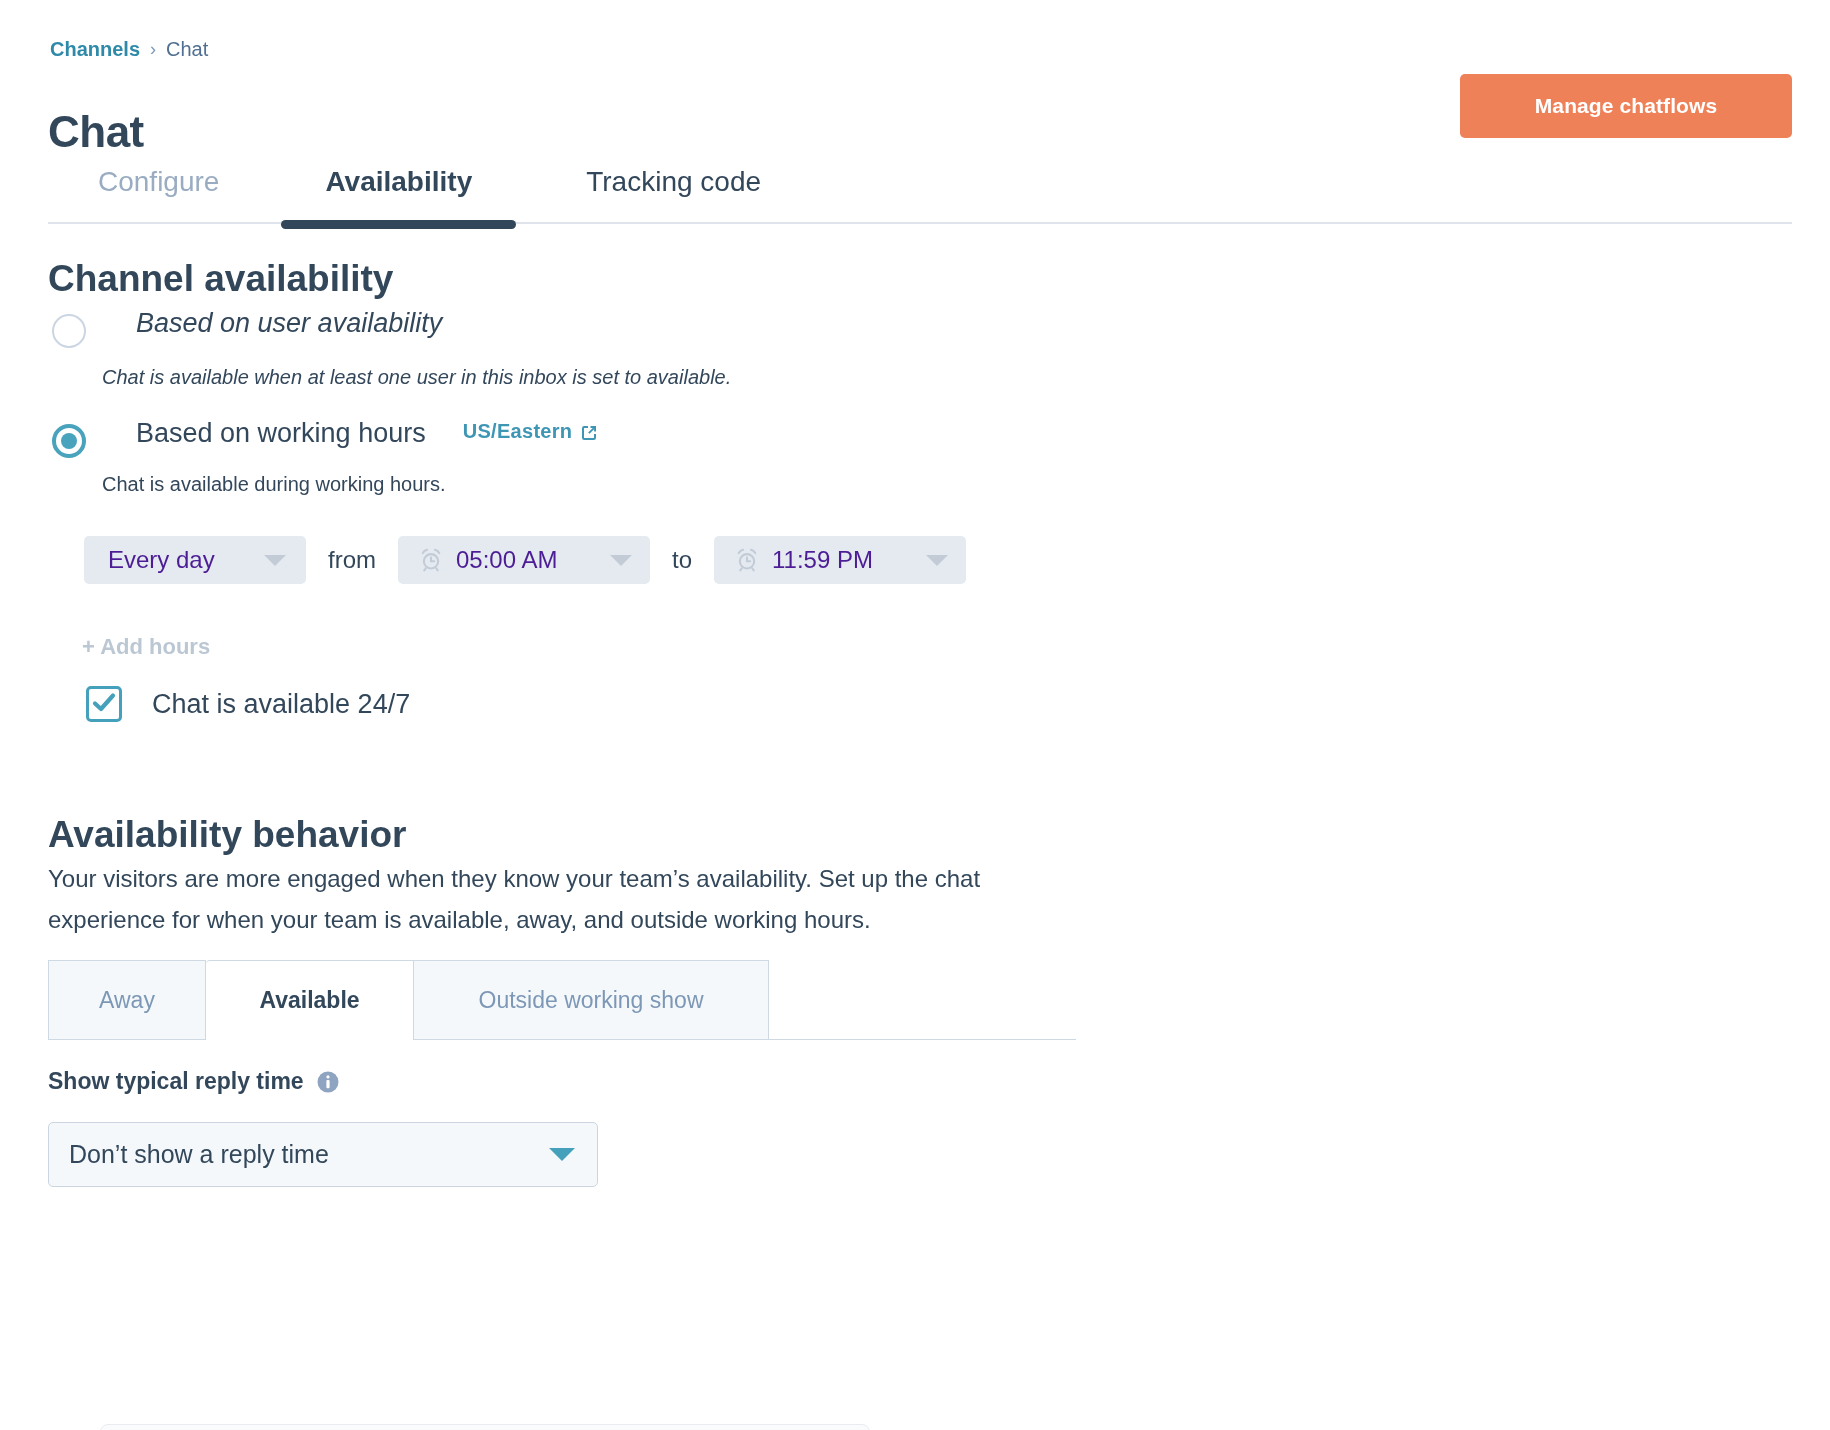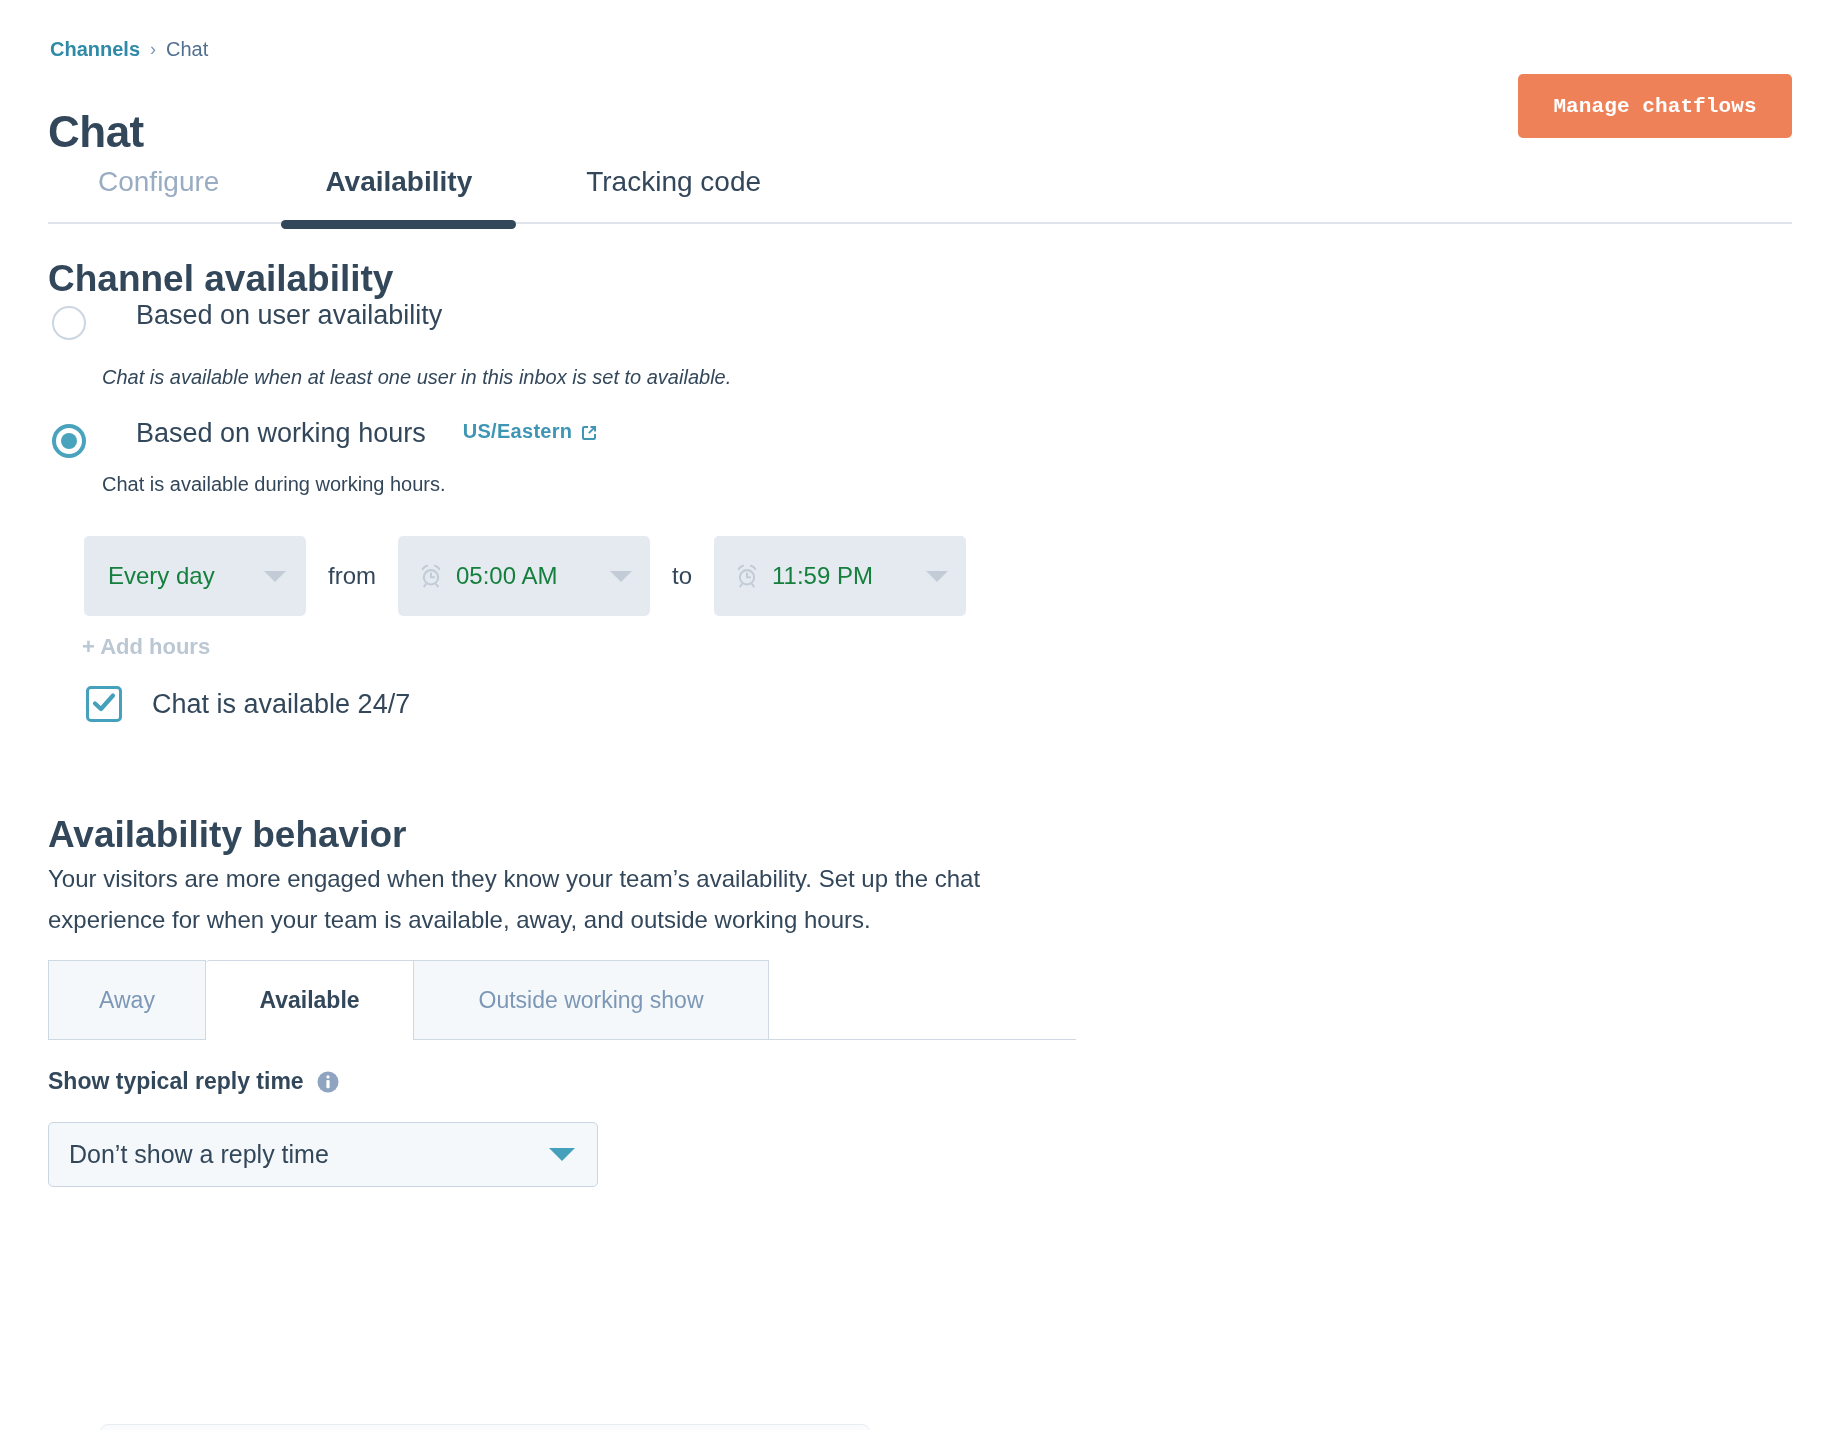--- a/index.html
+++ b/index.html
@@ -49,31 +49,31 @@
     font-weight: 700;
     color: #33475b;
     letter-spacing: -0.5px;
   }
 
   
   .primary-btn {
     position: absolute;
     right: 38px;
     top: 74px;
-    width: 274px;
+    width: 332px;
     height: 64px;
     background: #ef8159;
     border: none;
     border-radius: 5px;
     color: #ffffff;
     font-size: 21px;
     font-weight: 700;
     letter-spacing: 0.1px;
     cursor: pointer;
-    font-family: Liberation Mono, monospace;
+    font-family: Liberation Sans, sans-serif;
   }
 
   
   .tabs {
     position: absolute;
     left: 48px;
     top: 158px;
     width: 1744px;
     height: 66px;
     border-bottom: 2px solid #dfe3eb;
@@ -115,21 +115,21 @@
   #channel-availability-heading { left: 48px; top: 258px; }
   #availability-behavior-heading { left: 48px; top: 814px; }
 
   
   .radio-row {
     position: absolute;
     display: flex;
     align-items: flex-start;
     cursor: pointer;
   }
-  #radio-user { left: 52px; top: 302px; }
+  #radio-user { left: 52px; top: 310px; font-style: italic; }
   #radio-hours { left: 52px; top: 420px; }
 
   .radio-outer {
     width: 34px; height: 34px;
     border-radius: 50%;
     border: 2px solid #cbd6e2;
     background: #fff;
     flex: 0 0 34px;
     margin-top: 4px;
   }
@@ -180,26 +180,26 @@
 
   
   .hours-row {
     position: absolute;
     left: 84px;
     top: 536px;
     display: flex;
     align-items: center;
   }
   .pill {
-    height: 80px;
+    height: 48px;
     background: #e5eaf0;
     border-radius: 5px;
     display: flex;
     align-items: center;
-    color: #15803d;
+    color: #4c1d95;
     font-size: 24px;
     cursor: default;
   }
   .pill.day { width: 222px; padding: 0 20px 0 24px; justify-content: space-between; }
   .pill.time { width: 252px; padding: 0 18px 0 20px; gap: 12px; }
   .pill .caret {
     width: 0; height: 0;
     border-left: 11px solid transparent;
     border-right: 11px solid transparent;
     border-top: 11px solid #c2cbd6;

